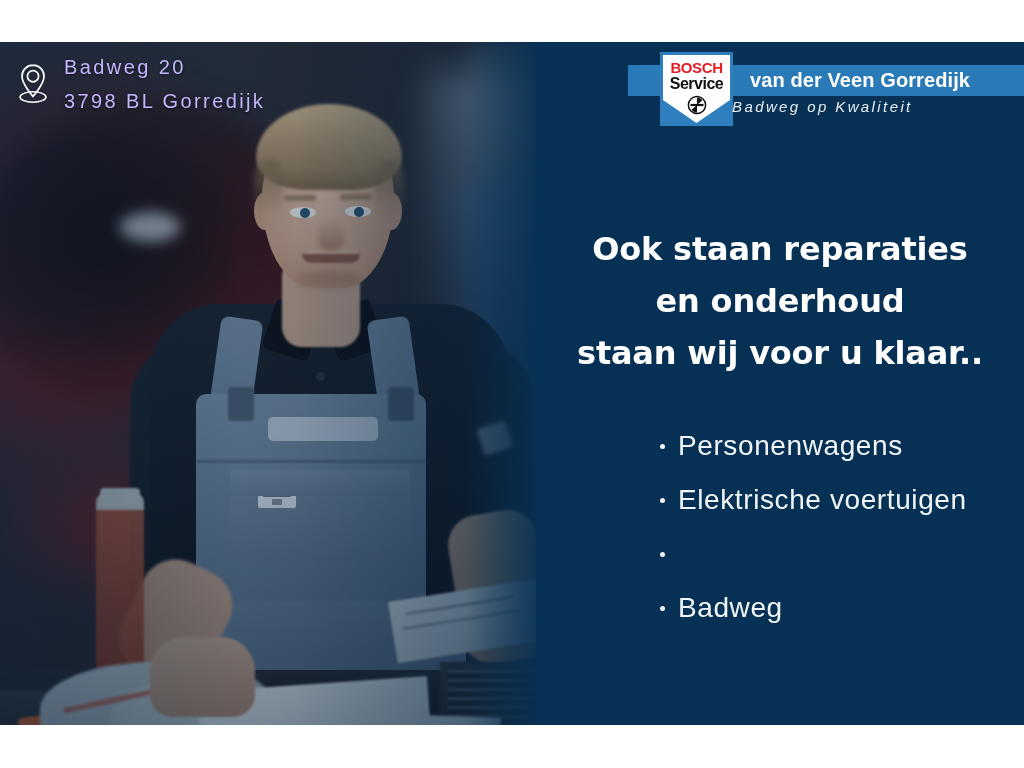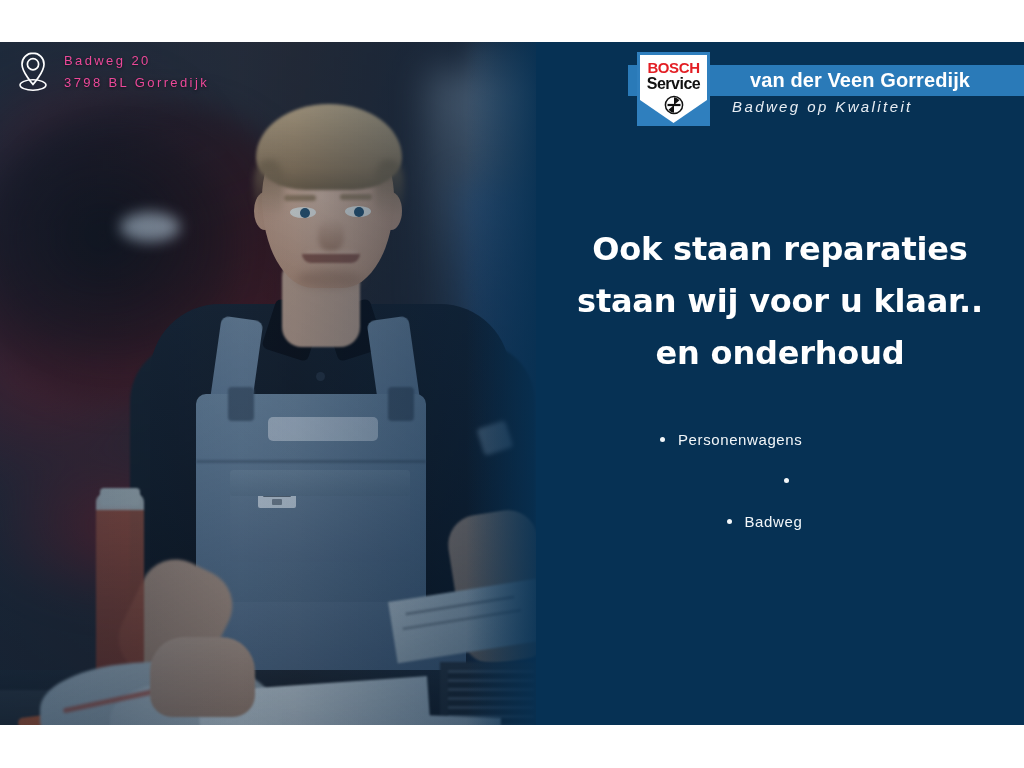--- a/index.html
+++ b/index.html
@@ -443,22 +443,22 @@
     position: absolute;
     left: 16px;
     top: 8px;
     display: flex;
     align-items: center;
     gap: 14px;
     z-index: 30;
   }
   #pin-icon { width: 34px; height: 44px; flex: none; }
   .addr-lines {
-    color: #ec4899;
-    font-size: 13px;
+    color: #c4b5fd;
+    font-size: 20px;
     letter-spacing: 2.4px;
     line-height: 1.72;
     text-shadow: 0 1px 3px rgba(0,0,0,0.55);
     white-space: nowrap;
   }
 
   
   #panel {
     position: absolute;
     left: 536px;
@@ -498,21 +498,21 @@
     color: #e9eef4;
     font-size: 15px;
     font-style: italic;
     letter-spacing: 2.4px;
     white-space: nowrap;
   }
 
   
   #bosch-logo {
     position: absolute;
-    left: 101px;   
+    left: 124px;   
     top: 10px;     
     width: 73px;
     height: 74px;
     background: #2f7fbe;
     padding: 3px;
     box-sizing: border-box;
   }
   #bosch-logo .shield {
     position: relative;
     width: 100%;
@@ -561,26 +561,25 @@
   #bullets {
     position: absolute;
     left: 124px;   
     top: 390px;
     margin: 0;
     padding: 0;
     list-style: none;
   }
   #bullets li {
     color: #f2f6f9;
-    font-size: 15px;
+    font-size: 28px;
     letter-spacing: 0.6px;
     line-height: 1;
     margin-bottom: 26px;
     white-space: nowrap;
-    text-align: right;
   }
   #bullets li .dot {
     display: inline-block;
     width: 5px;
     height: 5px;
     border-radius: 50%;
     background: #f2f6f9;
     vertical-align: middle;
     margin-right: 13px;
     margin-bottom: 3px;
@@ -695,24 +694,25 @@
           <rect x="3.5" y="8.9" width="13" height="2.2" fill="#111"></rect>
         </svg>
       </div>
     </div>
 
     <div id="company-name">van der Veen Gorredijk</div>
     <div id="tagline">Badweg op Kwaliteit</div>
 
     <div id="headline">
       <span class="hl-line">Ook staan reparaties</span>
+      <span class="hl-line">en onderhoud</span>
       <span class="hl-line">staan wij voor u klaar..</span>
-      <span class="hl-line">en onderhoud</span>
     </div>
 
     <ul id="bullets">
       <li><span class="dot"></span><span>Personenwagens</span></li>
+      <li><span class="dot"></span><span>Elektrische voertuigen</span></li>
       <li><span class="dot"></span></li>
       <li><span class="dot"></span><span>Badweg</span></li>
     </ul>
 
   </div>
 </div>
 
 </body></html>

